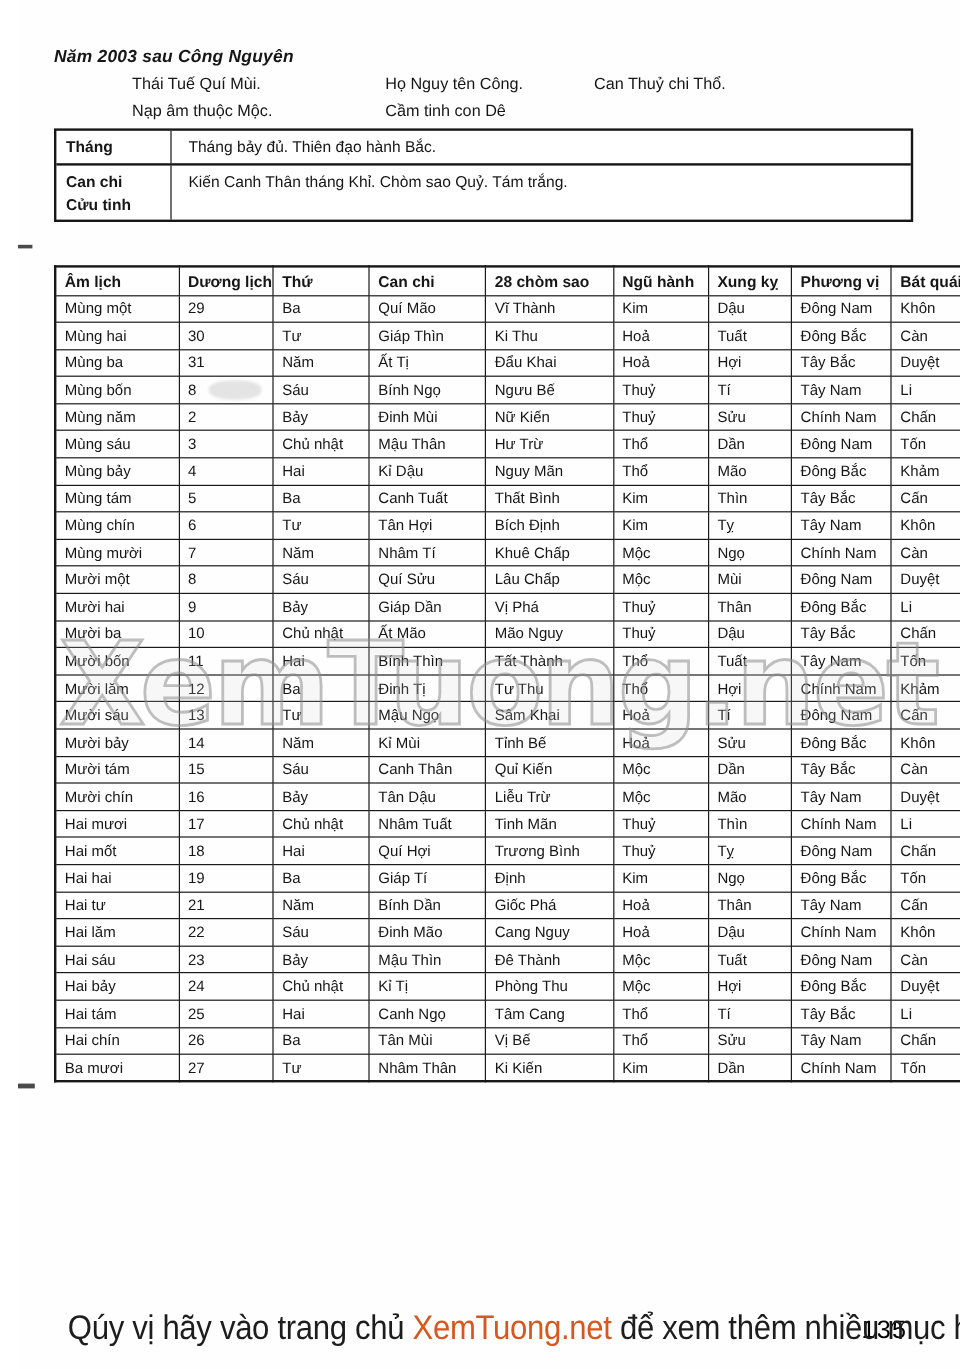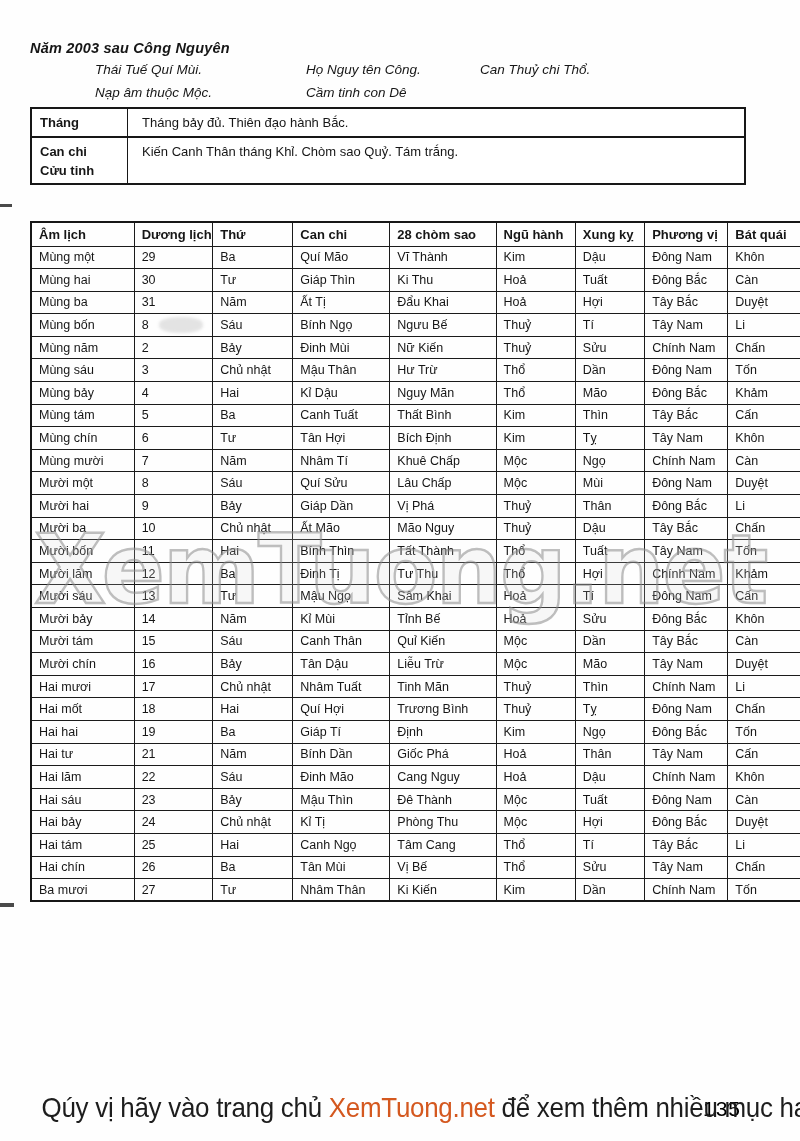--- a/index.html
+++ b/index.html
@@ -1,28 +1,28 @@
 <!DOCTYPE html>
 <html><head>
 <meta charset="utf-8">
 <style>
   * { margin:0; padding:0; box-sizing:border-box; }
   html,body { background:#ffffff; }
   body {
     width:800px; height:1141px; position:relative; overflow:hidden;
     font-family:"Liberation Sans", sans-serif; color:#161616;
   }
-  .page { position:absolute; inset:0; background:#fefefe; }
+  .page { position:absolute; inset:0; background:#fefefe;margin-left:15px; }
 
   
   .year-line {
     position:absolute; left:30px; top:40px;
     font-size:14.5px; font-weight:bold; font-style:italic; letter-spacing:.2px;
   }
-  .info-line { position:absolute; left:30px; width:740px; height:20px; font-size:13.5px;font-style:italic; }
+  .info-line { position:absolute; left:30px; width:740px; height:20px; font-size:13.5px; }
   .info-line .c1 { position:absolute; left:65px; }
   .info-line .c2 { position:absolute; left:276px; }
   .info-line .c3 { position:absolute; left:450px; }
   #info1 { top:62px; }
   #info2 { top:85px; }
 
   
   .summary-box {
     position:absolute; left:30px; top:107px; width:716px;
     border:2px solid #171717; background:#fff;

